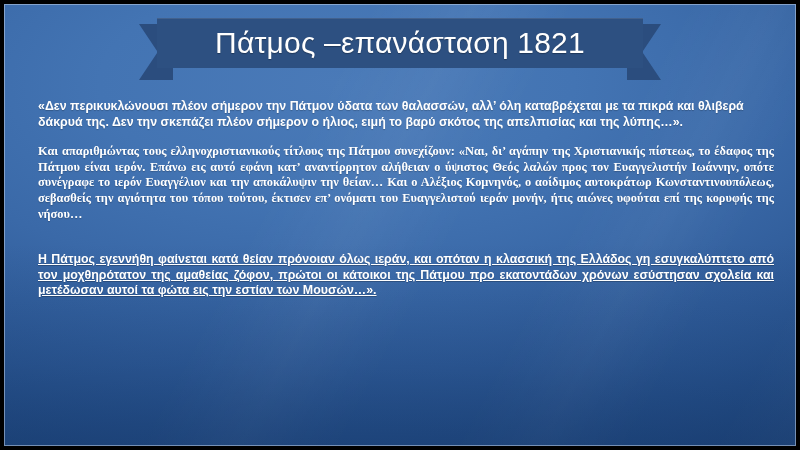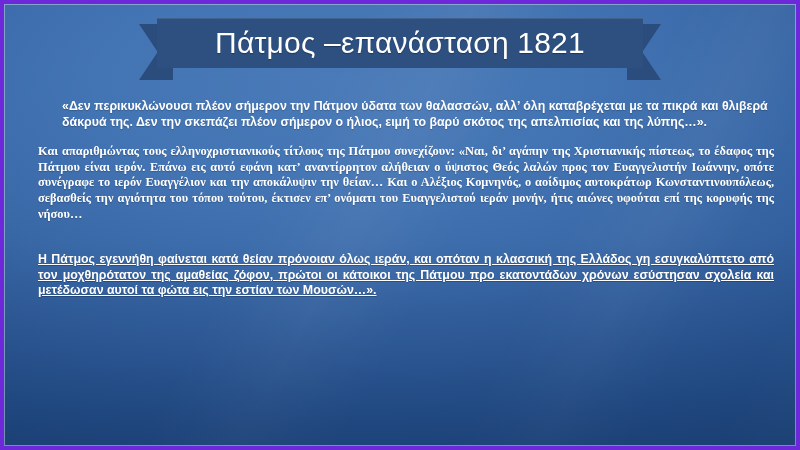--- a/index.html
+++ b/index.html
@@ -9,21 +9,21 @@
     background: #1b3c6e;
   }
 
   .slide {
     position: relative;
     width: 800px;
     height: 450px;
     overflow: hidden;
     font-family: "Liberation Sans", "DejaVu Sans", sans-serif;
     
-    background: #6d28d9;
+    background: #000000;
     box-sizing: border-box;
   }
 
   
   .bg {
     position: absolute;
     left: 4px;
     top: 4px;
     right: 4px;
     bottom: 4px;
@@ -151,21 +151,21 @@
     font-weight: bold;
     line-height: 15.6px;
     margin: 0 0 12px 0;
     text-shadow: 0 1px 1px rgba(0,0,0,0.22);
   }
   .para:last-child { margin-bottom: 0; text-decoration: underline; }
 
   .para.left   { text-align: left; }
   .para.just   { text-align: justify; text-justify: inter-word; }
   .para.p1     { margin-bottom: 13px; }
-  .para.p2     { margin-bottom: 14px; margin-left: 24px; }
+  .para.p2     { margin-bottom: 14px; }
   .para.p3     { margin-bottom: 30px; font-family: Liberation Serif, serif; }
 </style>
 </head>
 <body>
 
 <div class="slide">
 
   <div class="bg"></div>
   <div class="inner-rule"></div>
 

